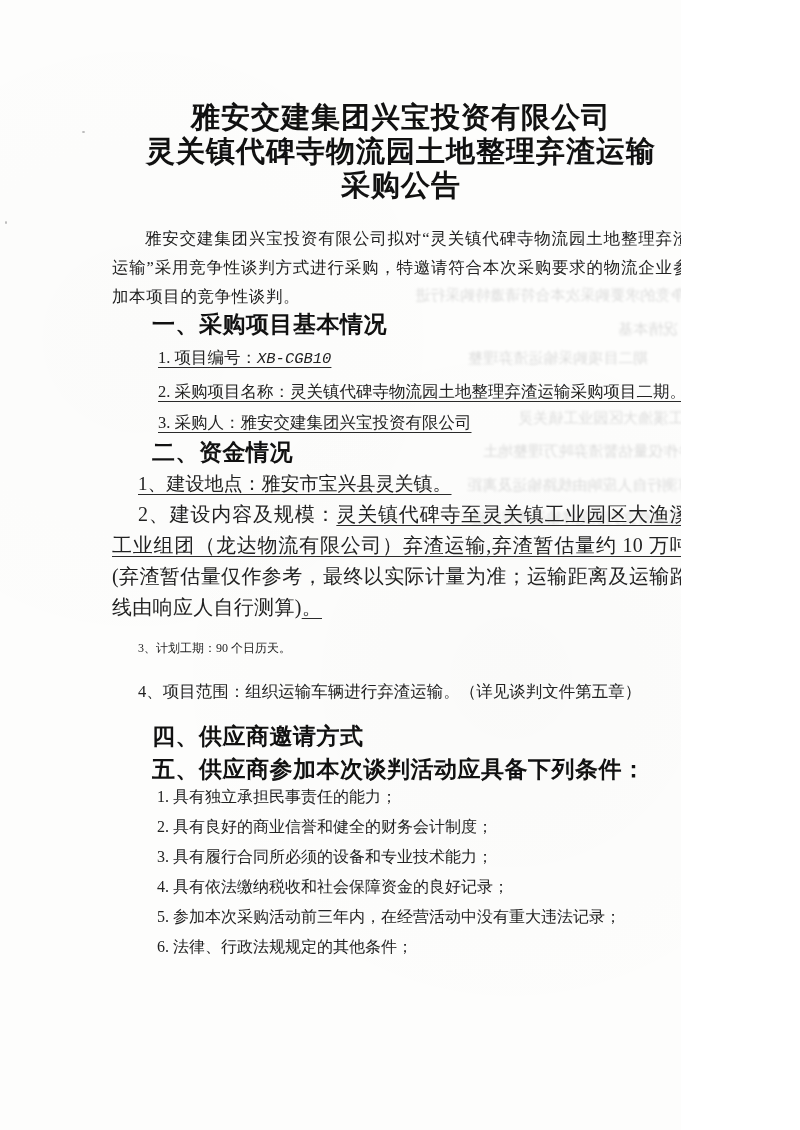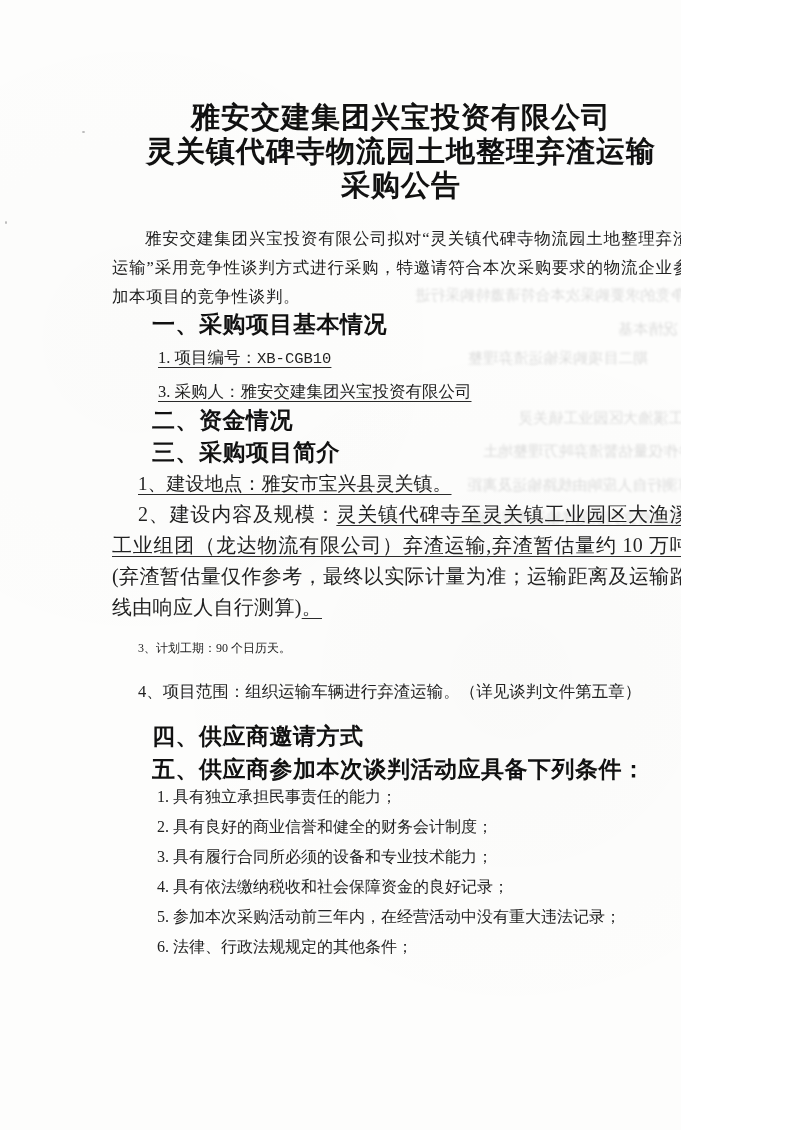--- a/index.html
+++ b/index.html
@@ -51,21 +51,21 @@
   .h3{margin-top:6px;}
   .h4{margin-top:16px;}
   .h5{margin-top:7px;margin-left:40px;}
   .s1-items{margin:5px 0 0 46px;font-size:16.5px;line-height:31.5px;color:#222;}
   .u{
     text-decoration:underline;
     text-decoration-thickness:1px;
     text-underline-offset:4px;
     text-decoration-color:#2a2a2a;
   }
-  .mono{font-family:"Liberation Mono","DejaVu Sans Mono",monospace;font-size:15.5px;}
+  .mono{font-family:"Liberation Mono","DejaVu Sans Mono",monospace;font-size:15.5px;font-style:italic;}
   .funding{margin:0 0 0 40px;font-size:16.5px;line-height:31.5px;color:#222;}
   .s3-item1{margin:3px 0 0 26px;font-size:19px;line-height:31px;color:#222;}
   .s3-para{
     margin:0;font-size:20px;line-height:31px;letter-spacing:.3px;
     text-align:justify;text-indent:26px;color:#222;
   }
   .s3-item3{margin:10px 0 0 26px;font-size:12px;line-height:31px;color:#222;}
   .s3-item4{margin:12px 0 0 26px;font-size:16.5px;line-height:31px;color:#222;}
   .s4-para{
     margin:1px 0 0 0;font-size:16.5px;line-height:32px;letter-spacing:2px;
@@ -114,26 +114,26 @@
       <div>雅安交建集团兴宝投资有限公司</div>
       <div>灵关镇代碑寺物流园土地整理弃渣运输</div>
       <div>采购公告</div>
     </div>
 
     <p class="intro">雅安交建集团兴宝投资有限公司拟对“灵关镇代碑寺物流园土地整理弃渣运输”采用竞争性谈判方式进行采购，特邀请符合本次采购要求的物流企业参加本项目的竞争性谈判。</p>
 
     <div class="sec-h h1">一、采购项目基本情况</div>
     <div class="s1-items">
       <div><span class="u"><span>1. 项目编号：</span><span class="mono">XB-CGB10</span></span></div>
+      <div><span class="u">2. 采购项目名称：灵关镇代碑寺物流园土地整理弃渣运输采购项目二期。</span></div>
       <div><span class="u">3. 采购人：雅安交建集团兴宝投资有限公司</span></div>
     </div>
 
     <div class="sec-h h2">二、资金情况</div>
 
-    <div class="sec-h h3">三、采购项目简介</div>
     <div class="s3-item1"><span class="u">1、建设地点：雅安市宝兴县灵关镇。</span></div>
     <p class="s3-para"><span>2、建设内容及规模：</span><span class="u">灵关镇代碑寺至灵关镇工业园区大渔溪工业组团（龙达物流有限公司）弃渣运输,弃渣暂估量约 10 万吨</span><span>(弃渣暂估量仅作参考，最终以实际计量为准；运输距离及运输路线由响应人自行测算)</span><span class="u">。</span></p>
     <div class="s3-item3">3、计划工期：90 个日历天。</div>
     <div class="s3-item4">4、项目范围：组织运输车辆进行弃渣运输。（详见谈判文件第五章）</div>
 
     <div class="sec-h h4">四、供应商邀请方式</div>
 
     <div class="sec-h h5">五、供应商参加本次谈判活动应具备下列条件：</div>
     <div class="s5-items">
       <div>1. 具有独立承担民事责任的能力；</div>

